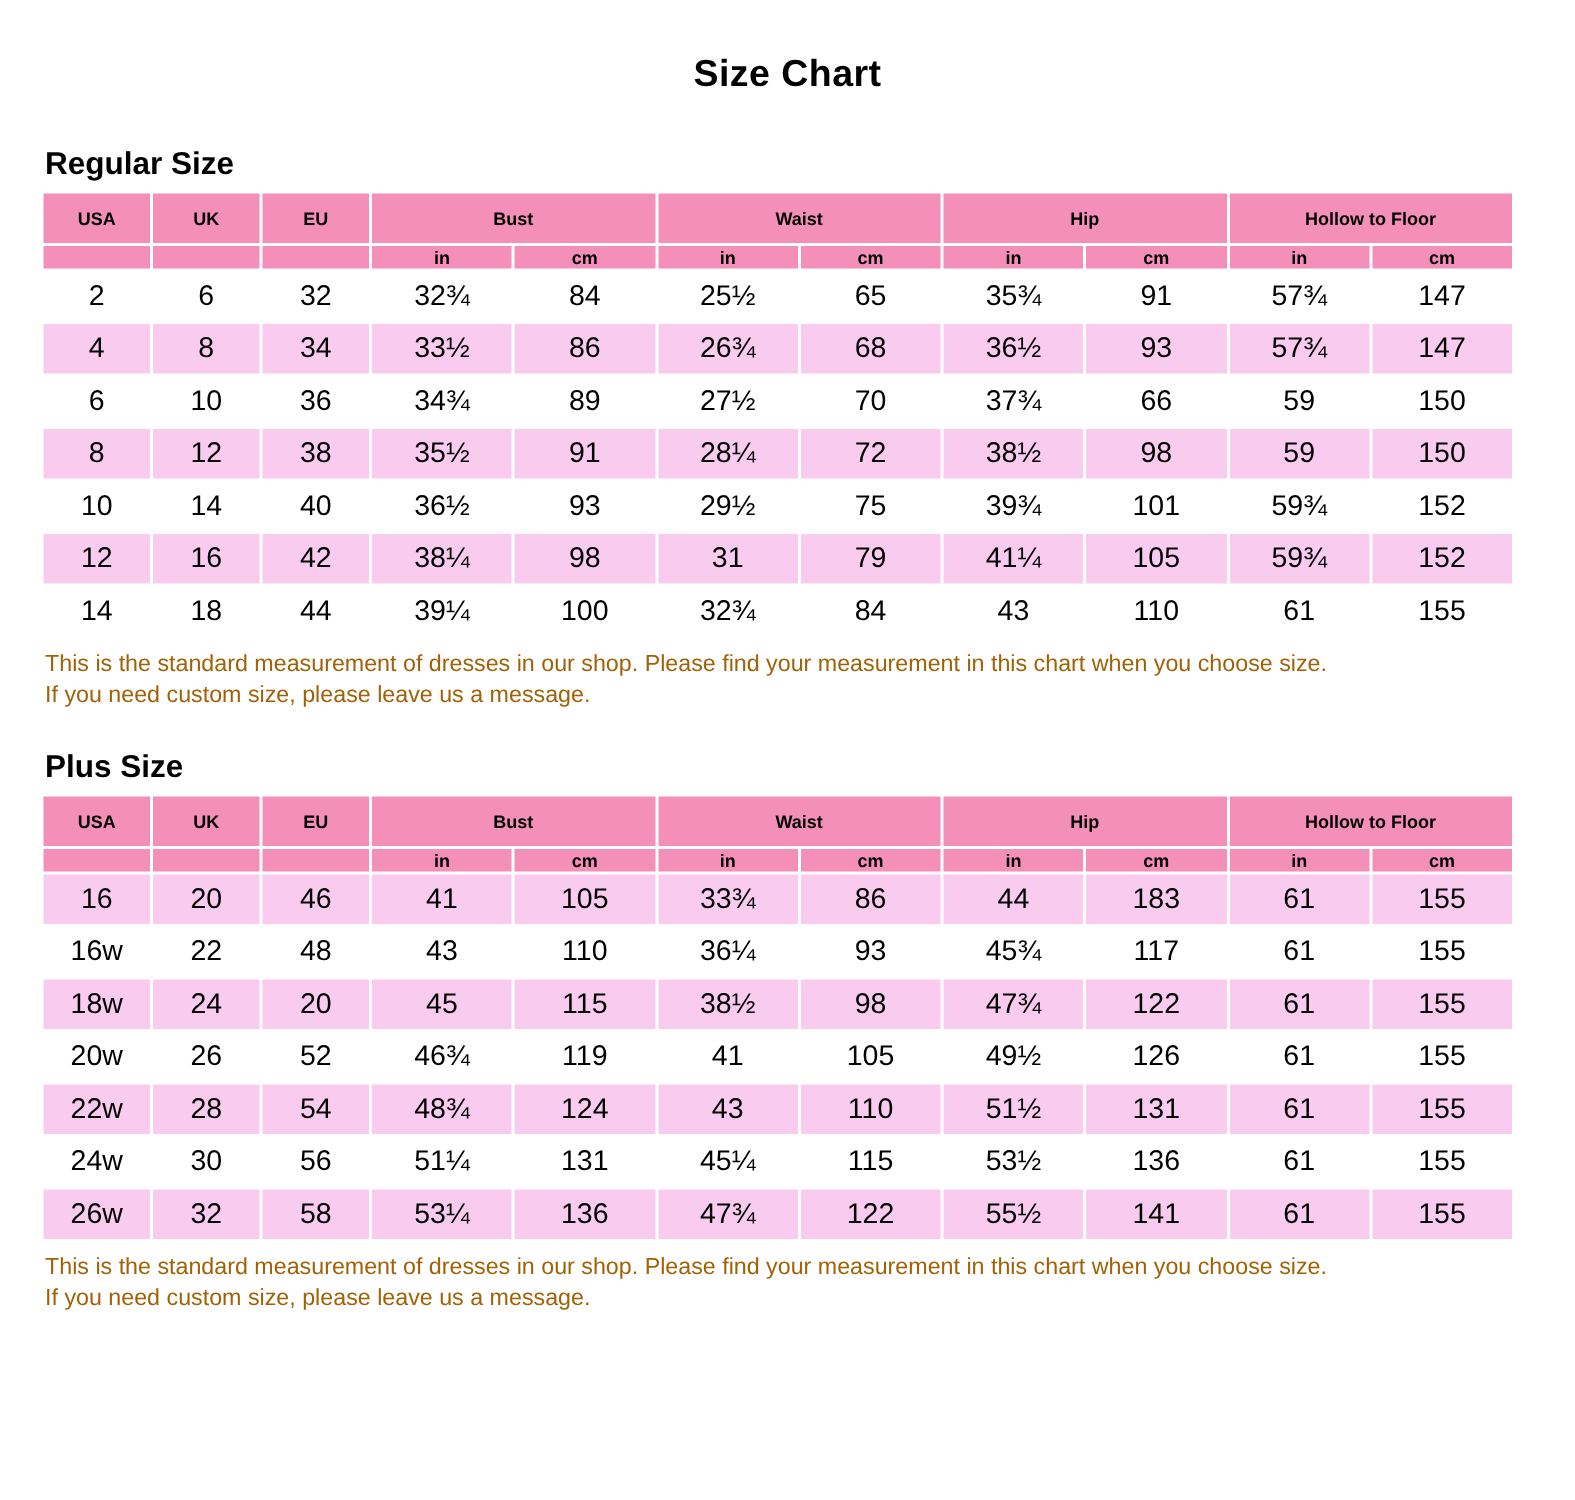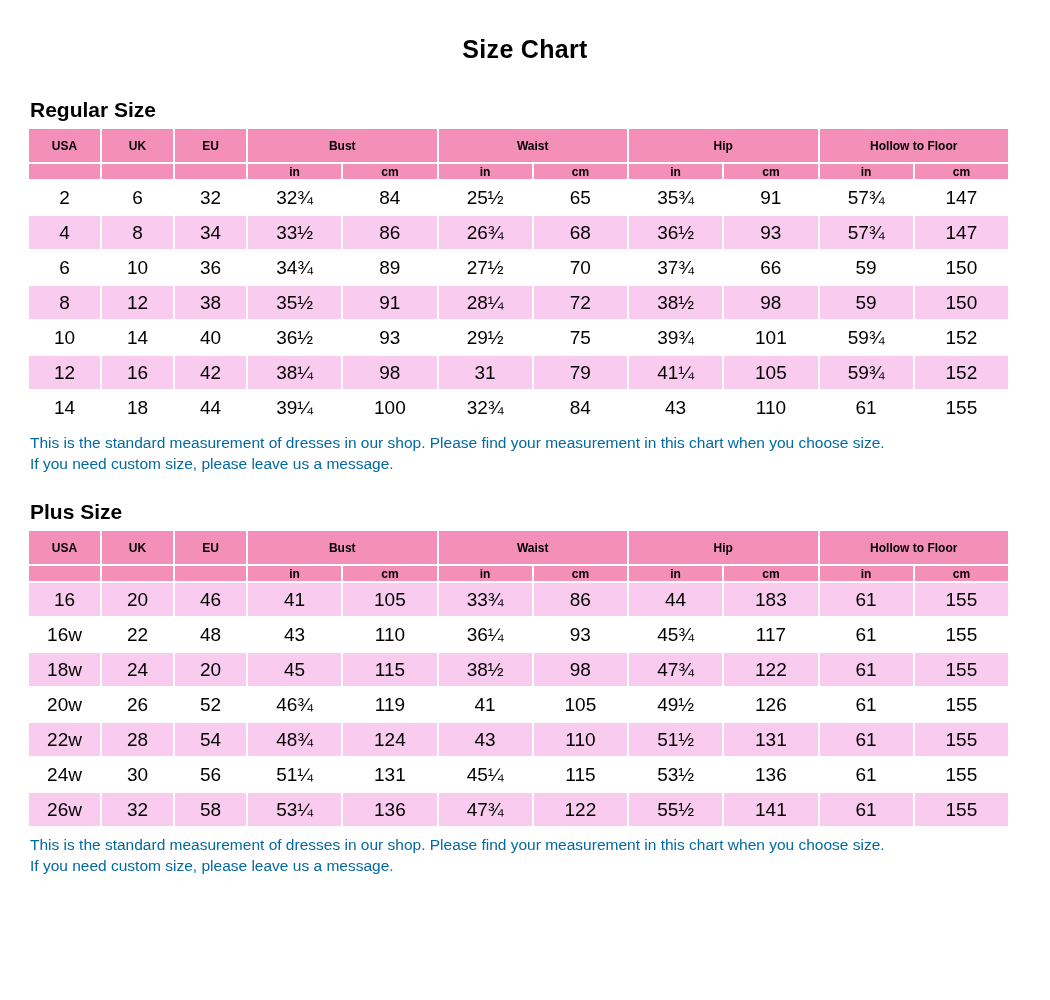--- a/index.html
+++ b/index.html
@@ -58,21 +58,21 @@
     padding: 0;
     height: 33px;
   }
   table.size-table tr.pink td {
     background: var(--row-pink, #F9CBEF);
   }
   .note {
     margin: 6px 0 0 30px;
     font-size: 15.5px;
     line-height: 21px;
-    color: #0369a1;
+    color: #a16207;
   }
 </style>
 </head>
 <body>
 
 <h1 class="page-title">Size Chart</h1>
 
 <section class="section-regular">
   <h2 class="section-heading">Regular Size</h2>
   <table class="size-table">

